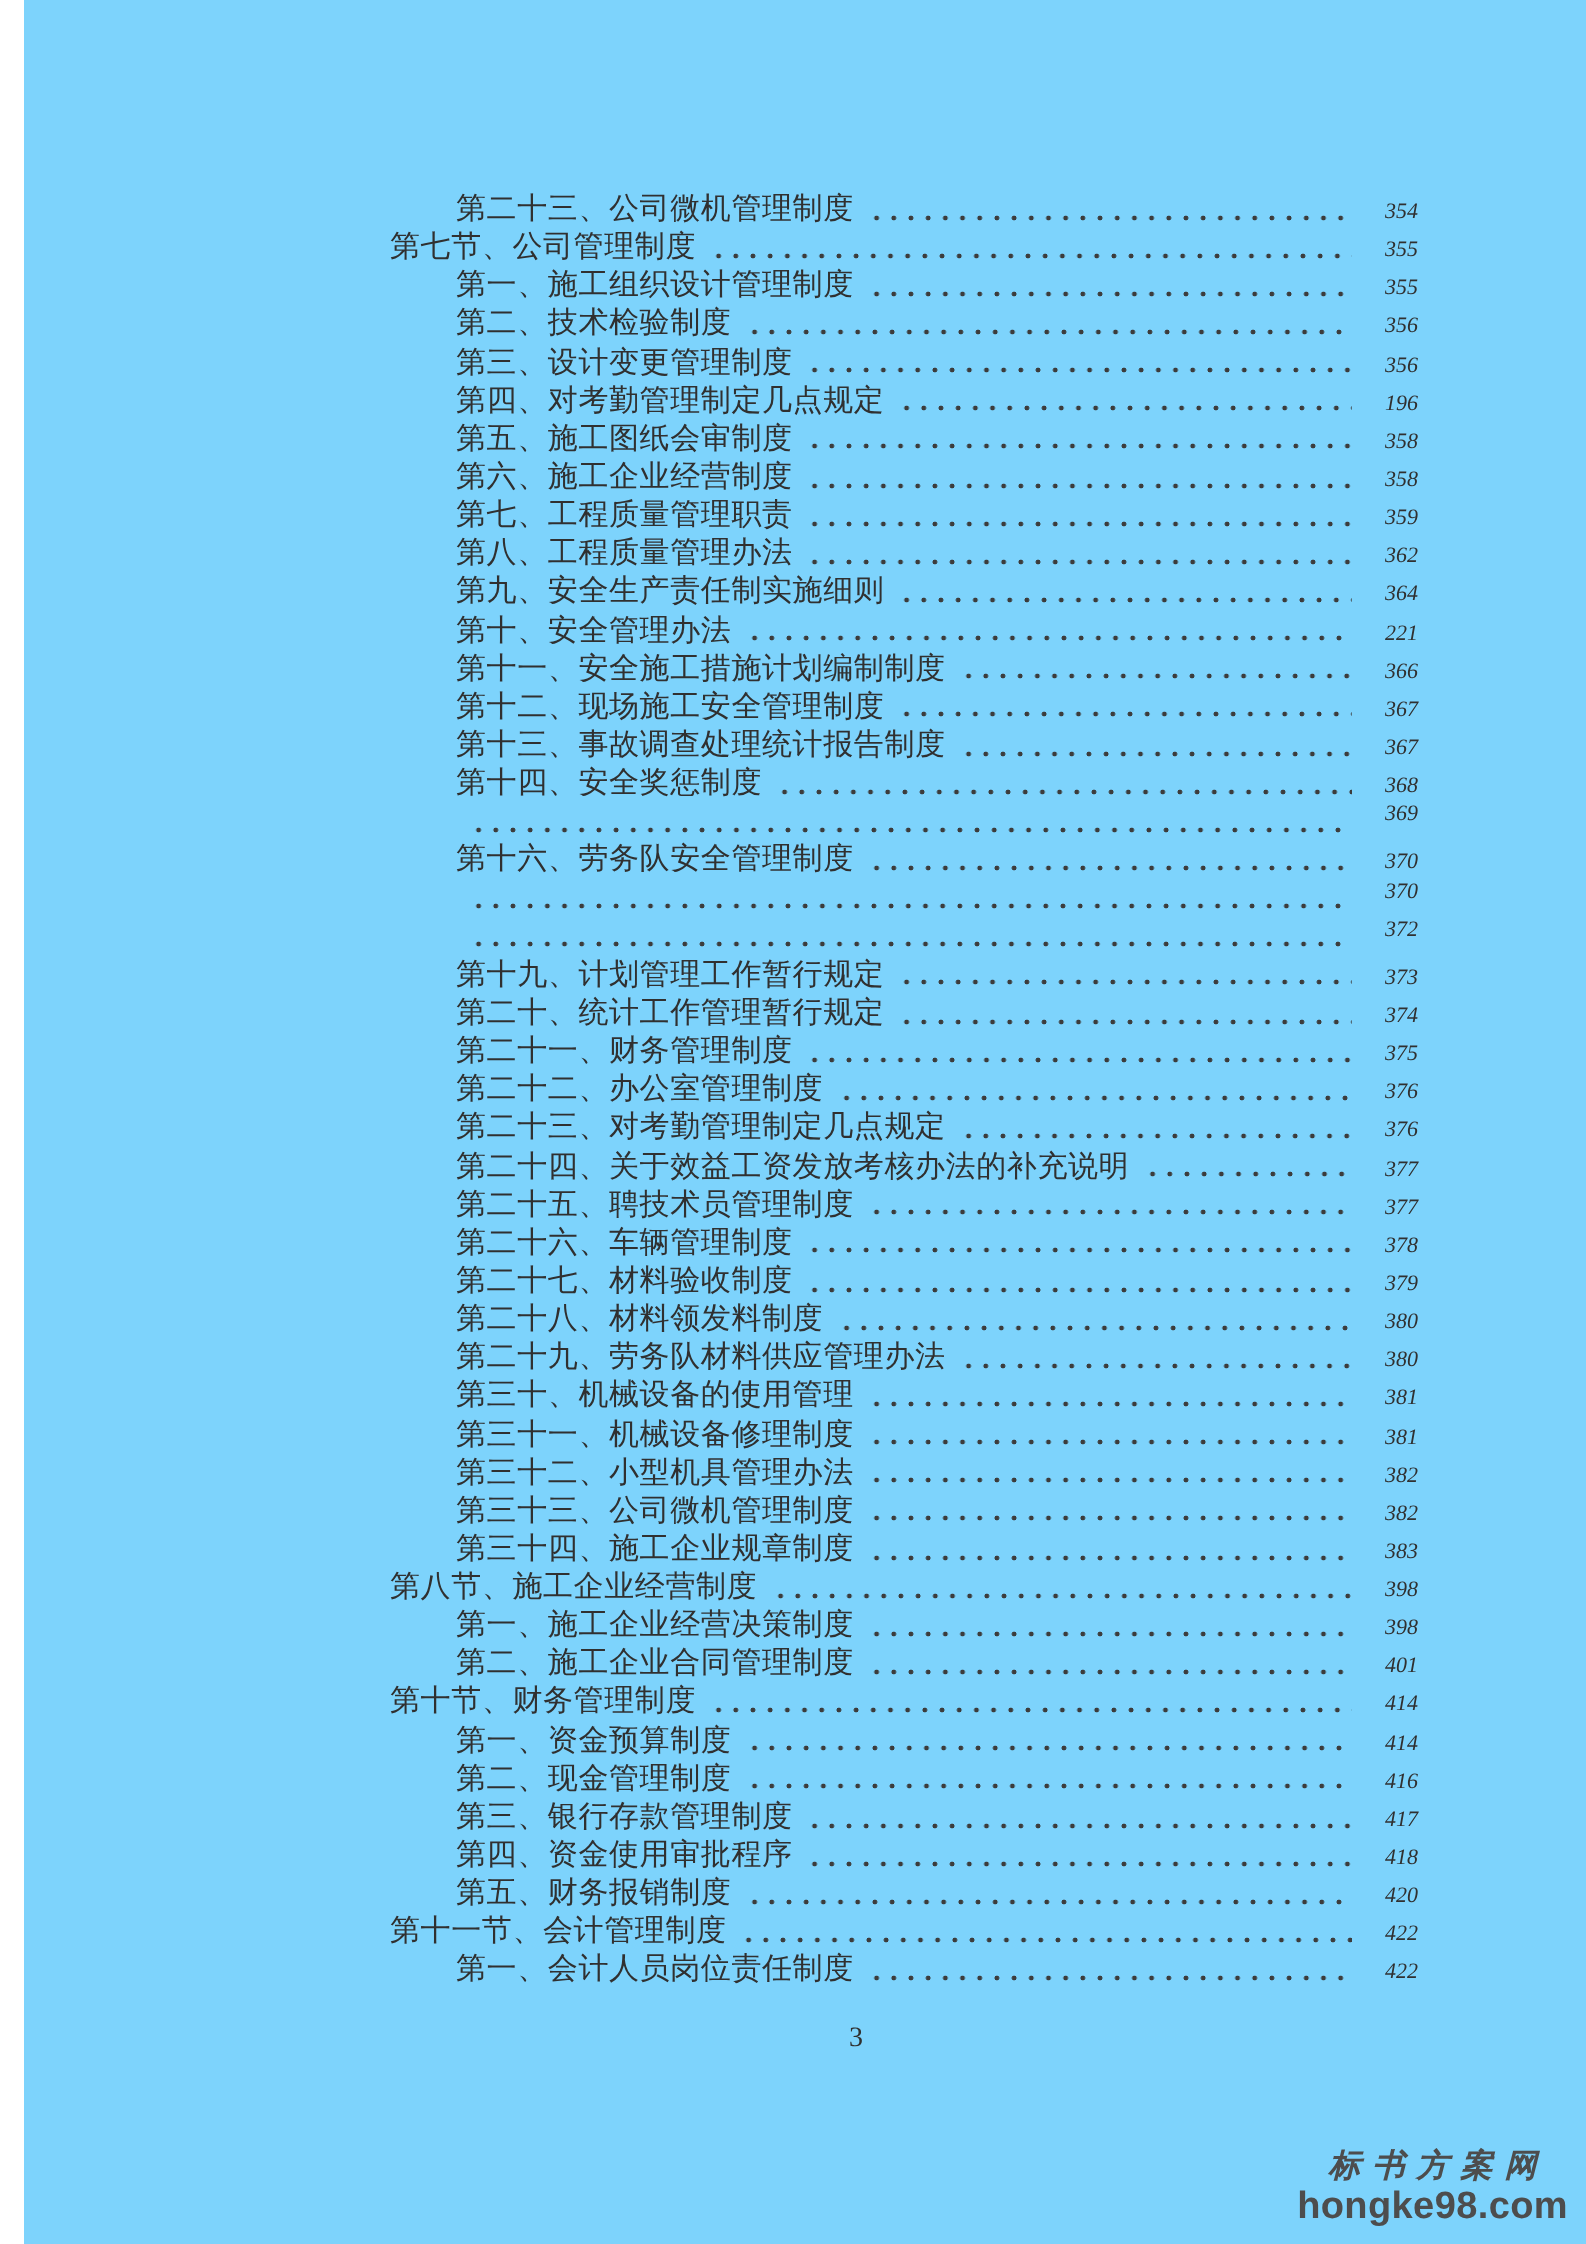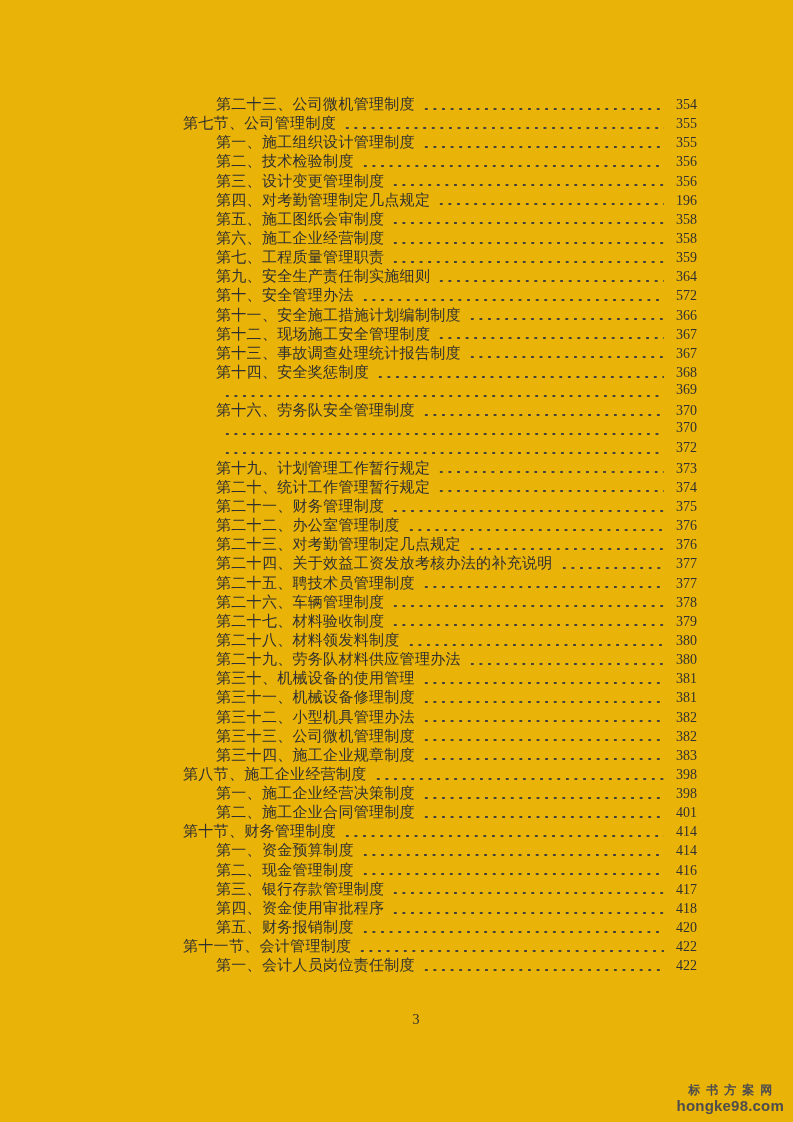--- a/index.html
+++ b/index.html
@@ -11,21 +11,22 @@
     height: 1122px;
     background: #ffffff;
     position: relative;
     overflow: hidden;
     font-family: "Liberation Serif", "DejaVu Serif", serif;
     color: #303030;
   }
   .page {
     position: absolute;
     inset: 0;
-    background: #eab308;
+    background: #7dd3fc;
+    margin-left: 12px;
   }
   .toc {
     position: absolute;
     left: 183px;
     top: 95px;
     width: 514px;
   }
   .row {
     display: flex;
     align-items: baseline;
@@ -47,47 +48,49 @@
     margin: 0 5px 3.5px 7px;
     background-image: radial-gradient(circle, #3c3c3c 1.05px, rgba(0,0,0,0) 1.35px);
     background-size: 8.6px 4px;
     background-repeat: repeat-x;
     background-position: 0 50%;
   }
   .pnum {
     flex: 0 0 auto;
     min-width: 28px;
     text-align: right;
-    font-size: 14px;
+    font-size: 11px;
+    font-style: italic;
   }
   .folio {
     position: absolute;
     left: 404px;
     top: 1012px;
     width: 24px;
     text-align: center;
     font-size: 14px;
   }
   .watermark {
     position: absolute;
     right: 9px;
     bottom: 9px;
     text-align: center;
     color: #4d4d4d;
     font-family: "Liberation Sans", "DejaVu Sans", sans-serif;
     font-weight: bold;
     line-height: 1.0;
   }
   .wm-line1 {
-    font-size: 12px;
+    font-size: 16px;
     letter-spacing: 6px;
     margin-right: -6px;
+    font-style: italic;
   }
   .wm-line2 {
-    font-size: 15px;
+    font-size: 19px;
     margin-top: 2px;
     letter-spacing: 0.2px;
   }
 </style>
 </head>
 <body>
 
 <div class="page">
 
   <div class="toc">
@@ -130,28 +133,33 @@
         <span class="title">第六、施工企业经营制度</span>
         <span class="leader"></span>
         <span class="pnum">358</span>
       </div>
       <div class="row lvl2">
         <span class="title">第七、工程质量管理职责</span>
         <span class="leader"></span>
         <span class="pnum">359</span>
       </div>
       <div class="row lvl2">
+        <span class="title">第八、工程质量管理办法</span>
+        <span class="leader"></span>
+        <span class="pnum">362</span>
+      </div>
+      <div class="row lvl2">
         <span class="title">第九、安全生产责任制实施细则</span>
         <span class="leader"></span>
         <span class="pnum">364</span>
       </div>
       <div class="row lvl2">
         <span class="title">第十、安全管理办法</span>
         <span class="leader"></span>
-        <span class="pnum">572</span>
+        <span class="pnum">221</span>
       </div>
       <div class="row lvl2">
         <span class="title">第十一、安全施工措施计划编制制度</span>
         <span class="leader"></span>
         <span class="pnum">366</span>
       </div>
       <div class="row lvl2">
         <span class="title">第十二、现场施工安全管理制度</span>
         <span class="leader"></span>
         <span class="pnum">367</span>

